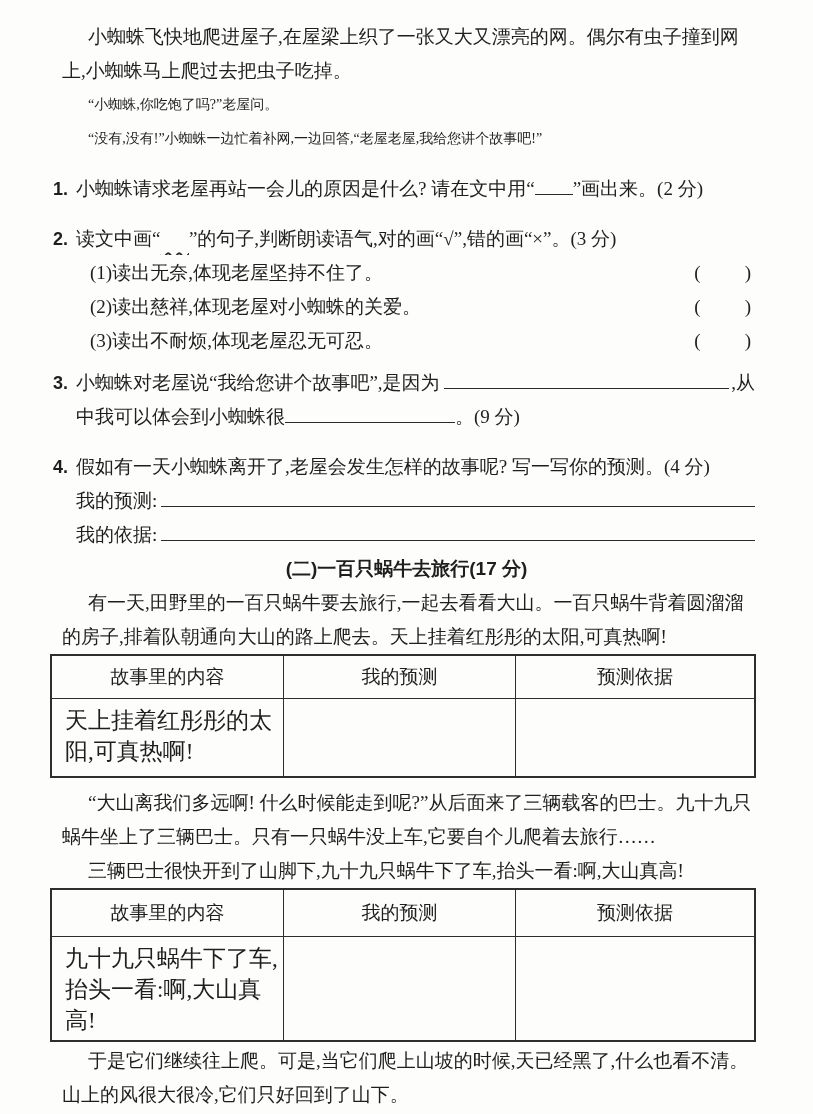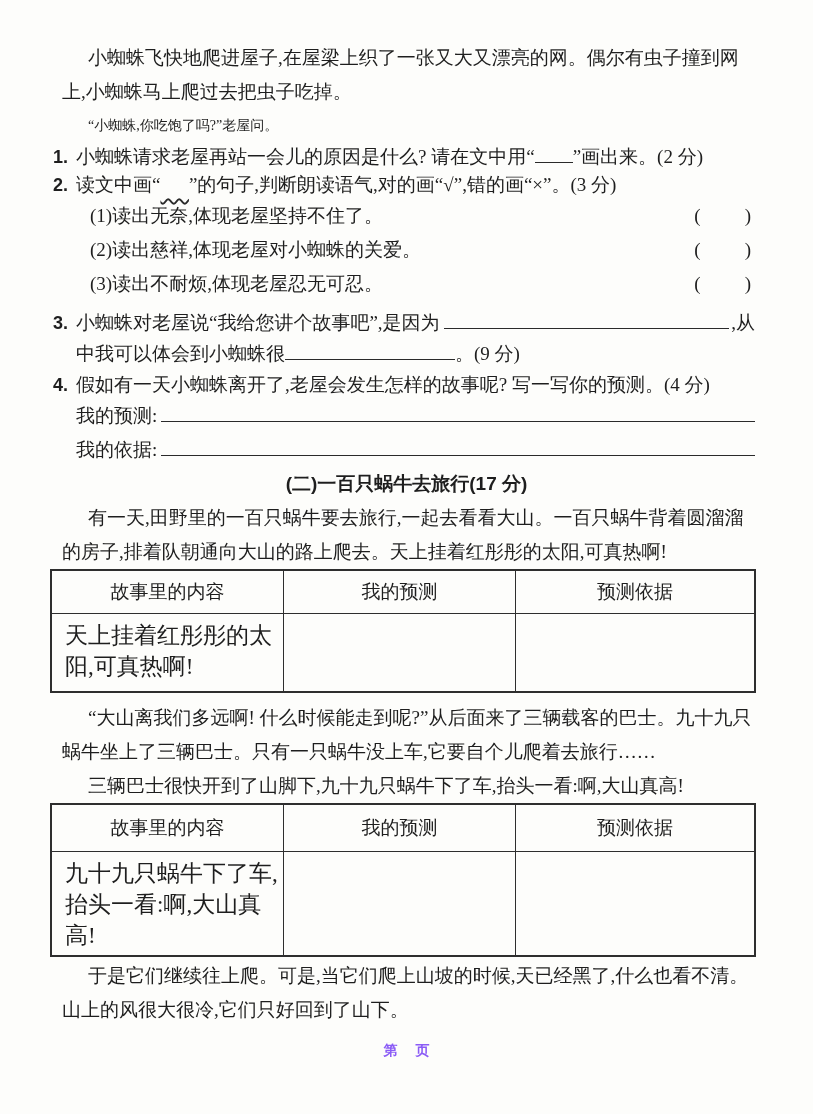--- a/index.html
+++ b/index.html
@@ -2,33 +2,33 @@
 <html><head>
 <meta charset="utf-8">
 <style>
   html,body{margin:0;padding:0;}
   body{
     width:813px;height:1114px;overflow:hidden;
     background:#fdfdfb;
     font-family:"Liberation Serif","DejaVu Serif",serif;
     color:#1e1e1e;
   }
-  .page{position:relative;width:813px;height:1114px;padding-top:41px;box-sizing:border-box;}
+  .page{position:relative;width:813px;height:1114px;padding-top:20px;box-sizing:border-box;}
 
   
   .passage{
     margin:0 56px 0 62px;
     font-size:19px;line-height:34px;
     text-indent:26px;
     letter-spacing:0;
   }
   .dialog{margin:0 56px 0 62px;font-size:14px;line-height:34px;text-indent:26px;}
 
   
-  .q{margin:0 58px 0 53px;font-size:19px;line-height:28px;}
+  .q{margin:16px 58px 0 53px;font-size:19px;line-height:34px;}
   .qnum{
     display:inline-block;min-width:23px;
     font-family:"Liberation Sans","DejaVu Sans",sans-serif;
     font-weight:600;font-size:18px;
   }
   .qflex{display:flex;align-items:baseline;}
   .qflex .grow-blank{flex:1;border-bottom:1.5px solid #2a2a2a;height:1em;margin:0 2px 0 4px;}
   .blank{display:inline-block;border-bottom:1.5px solid #2a2a2a;height:1em;vertical-align:baseline;}
   .w38{width:38px;}
   .w170{width:170px;}
@@ -88,20 +88,21 @@
 
   .mt8{margin-top:8px;} .mt2{margin-top:2px;}
 </style>
 </head>
 <body>
 
 <div class="page">
 
   <p class="passage">小蜘蛛飞快地爬进屋子,在屋梁上织了一张又大又漂亮的网。偶尔有虫子撞到网上,小蜘蛛马上爬过去把虫子吃掉。</p>
   <p class="dialog">“小蜘蛛,你吃饱了吗?”老屋问。</p>
+  <p class="dialog">“没有,没有!”小蜘蛛一边忙着补网,一边回答,“老屋老屋,我给您讲个故事吧!”</p>
 
   <div class="q">
     <span class="qnum">1.</span><span>小蜘蛛请求老屋再站一会儿的原因是什么? 请在文中用“</span><span class="blank w38"></span><span>”画出来。(2 分)</span>
   </div>
 
   <div class="q">
     <span class="qnum">2.</span><span>读文中画“</span><span class="wavy">&nbsp;&nbsp;&nbsp;&nbsp;&nbsp;&nbsp;</span><span>”的句子,判断朗读语气,对的画“√”,错的画“×”。(3 分)</span>
   </div>
 
   <div class="item">

